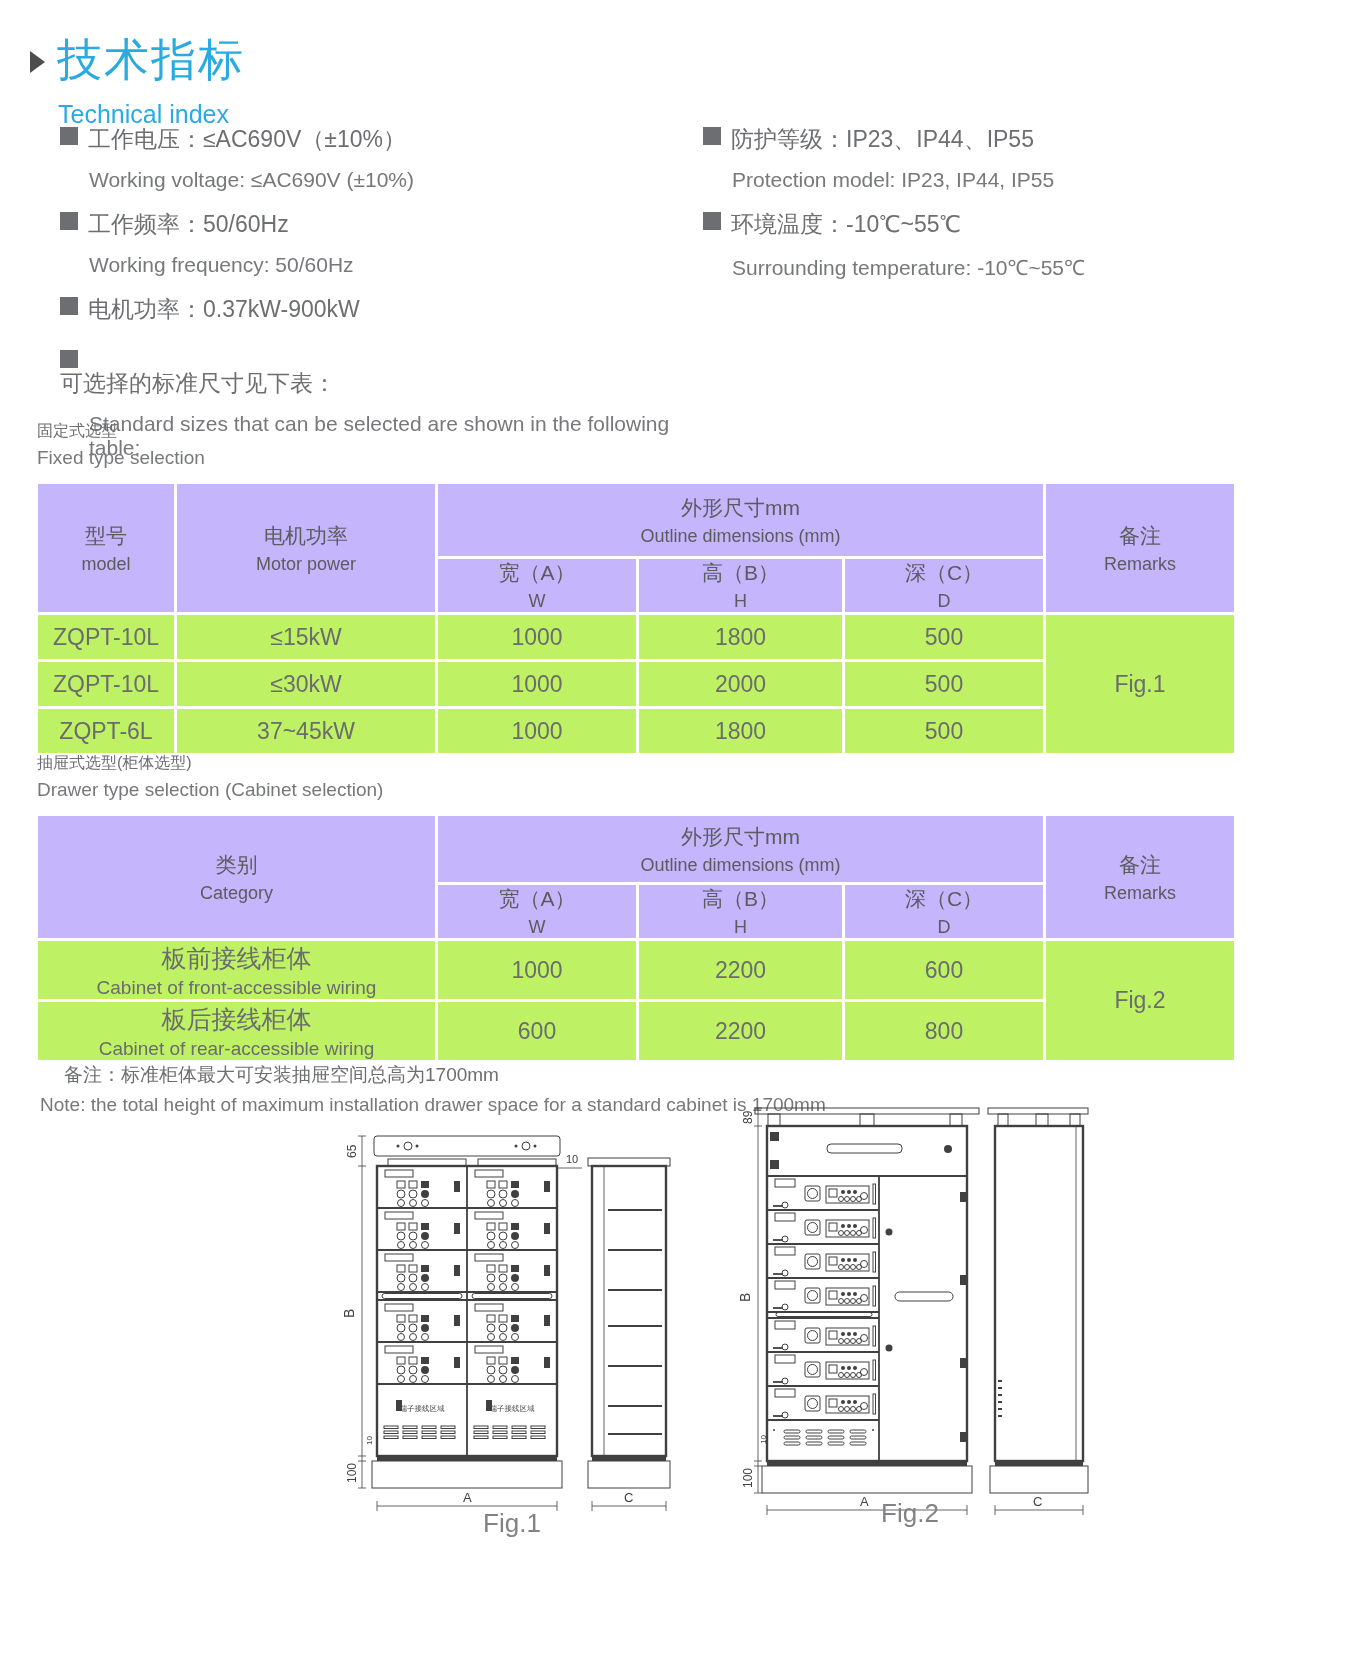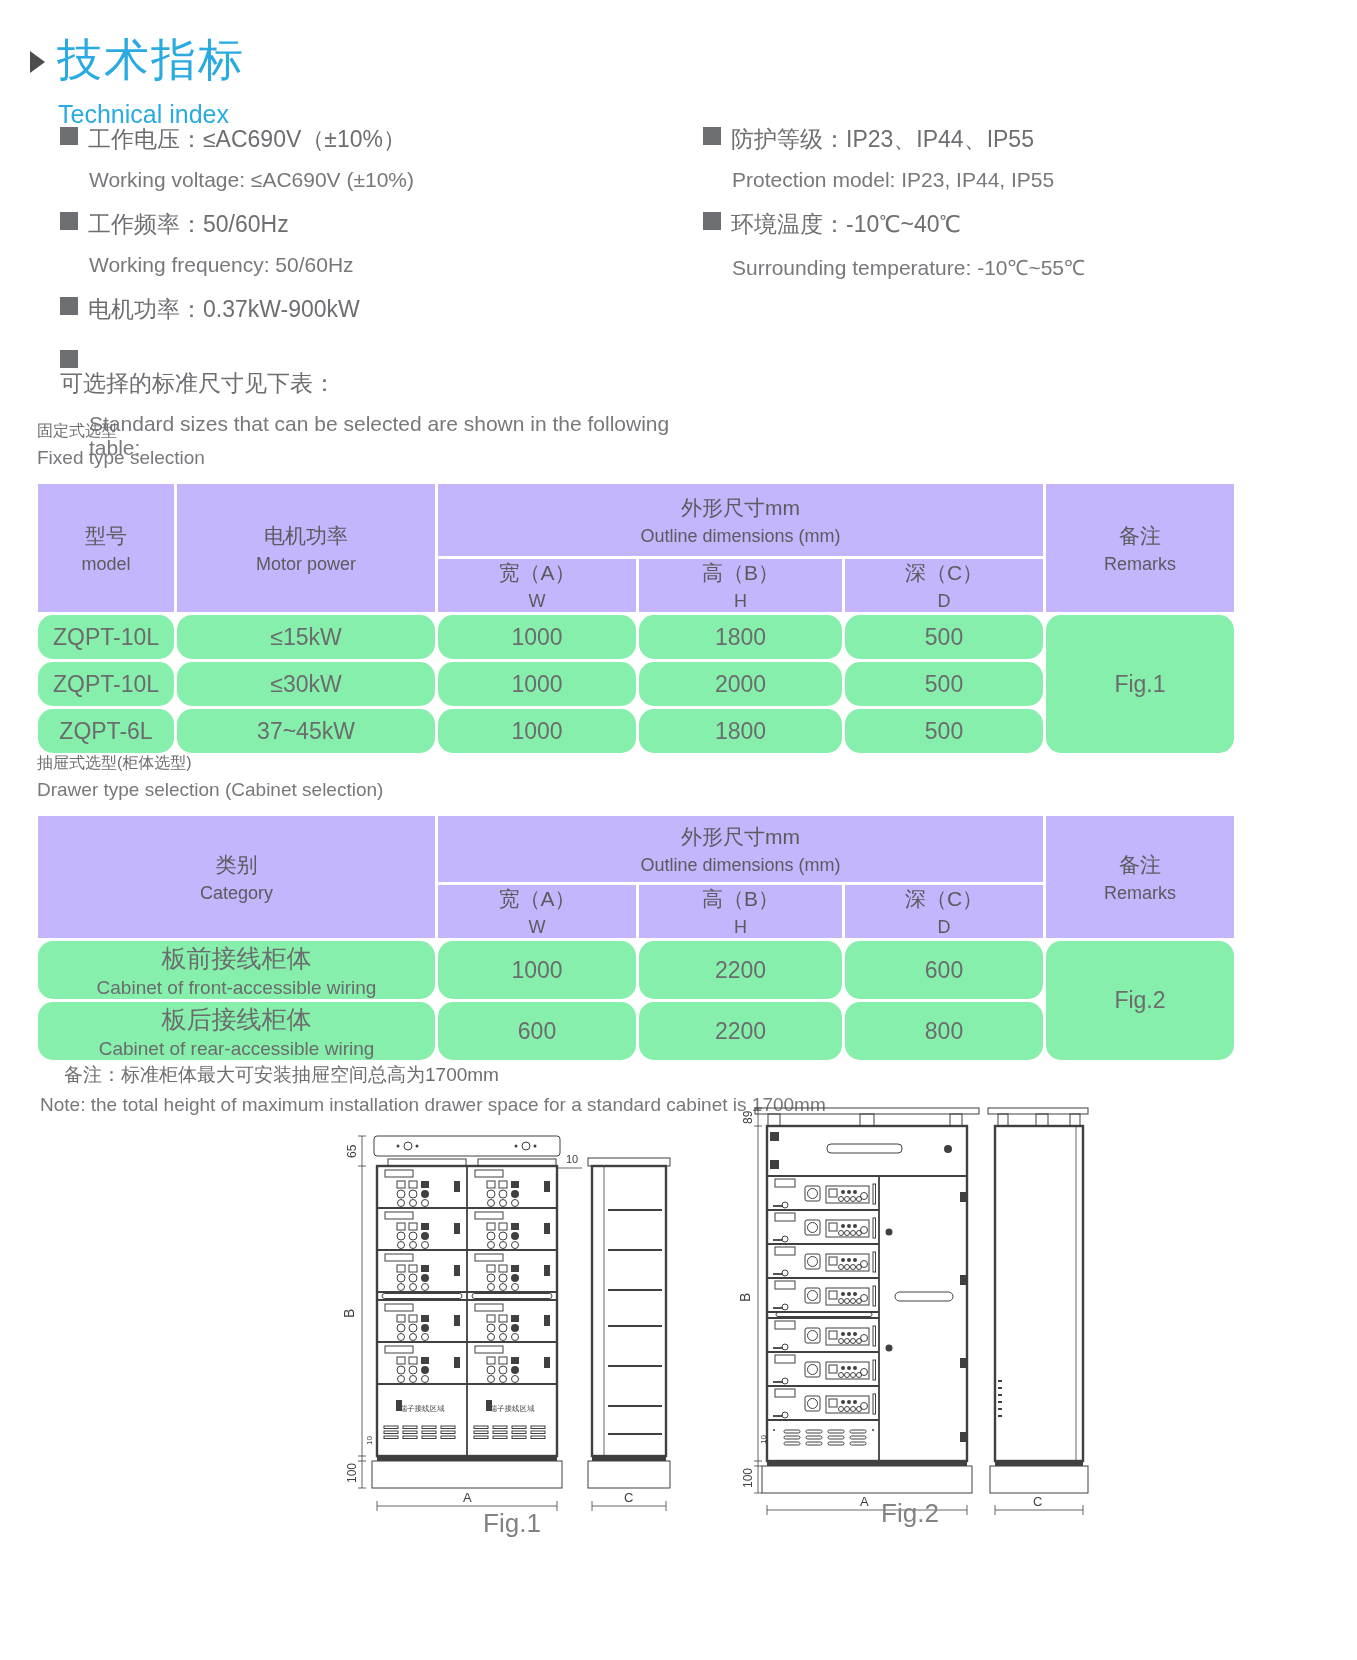--- a/index.html
+++ b/index.html
@@ -25,21 +25,21 @@
 
   
   .sec{position:absolute;left:37px;}
   .sec-cn{font-size:16px;color:#6d6e71;}
   .sec-en{font-size:19px;color:#77787b;margin-top:5px;}
 
   
   table.spec{position:absolute;left:35px;border-collapse:separate;border-spacing:3px;table-layout:fixed;}
   table.spec th,table.spec td{padding:0;text-align:center;vertical-align:middle;font-weight:normal;}
   .hc{background:#c4b5fd;color:#5b5c5e;}
-  .dc{background:#86efac;color:#6b6c6e;font-size:23px;border-radius:15px;}
+  .dc{background:#bef264;color:#6b6c6e;font-size:23px;}
   .hc .cn{font-size:21px;}
   .hc .en{font-size:18px;margin-top:4px;}
   .dc .cn{font-size:25px;}
   .dc .en{font-size:19px;margin-top:2px;}
 
   
   .note{position:absolute;left:40px;top:1062px;}
   .note-cn{font-size:19px;color:#6d6e71;margin-left:24px;}
   .note-en{font-size:19px;color:#77787b;margin-top:6px;}
 
@@ -89,21 +89,21 @@
   </div>
 
   <div class="spec-col right">
     <div class="spec-cn">
         <span class="sq"></span>
         <span>防护等级：IP23、IP44、IP55</span>
       </div>
     <div class="spec-en">Protection model: IP23, IP44, IP55</div>
     <div class="spec-cn">
         <span class="sq"></span>
-        <span>环境温度：-10℃~40℃</span>
+        <span>环境温度：-10℃~55℃</span>
       </div>
     <div class="spec-en">Surrounding temperature: -10℃~55℃</div>
   </div>
 
   <div class="sec" style="top:421px;">
     <div class="sec-cn">固定式选型</div>
     <div class="sec-en">Fixed type selection</div>
   </div>
 
   <table class="spec" style="top:481px;">

